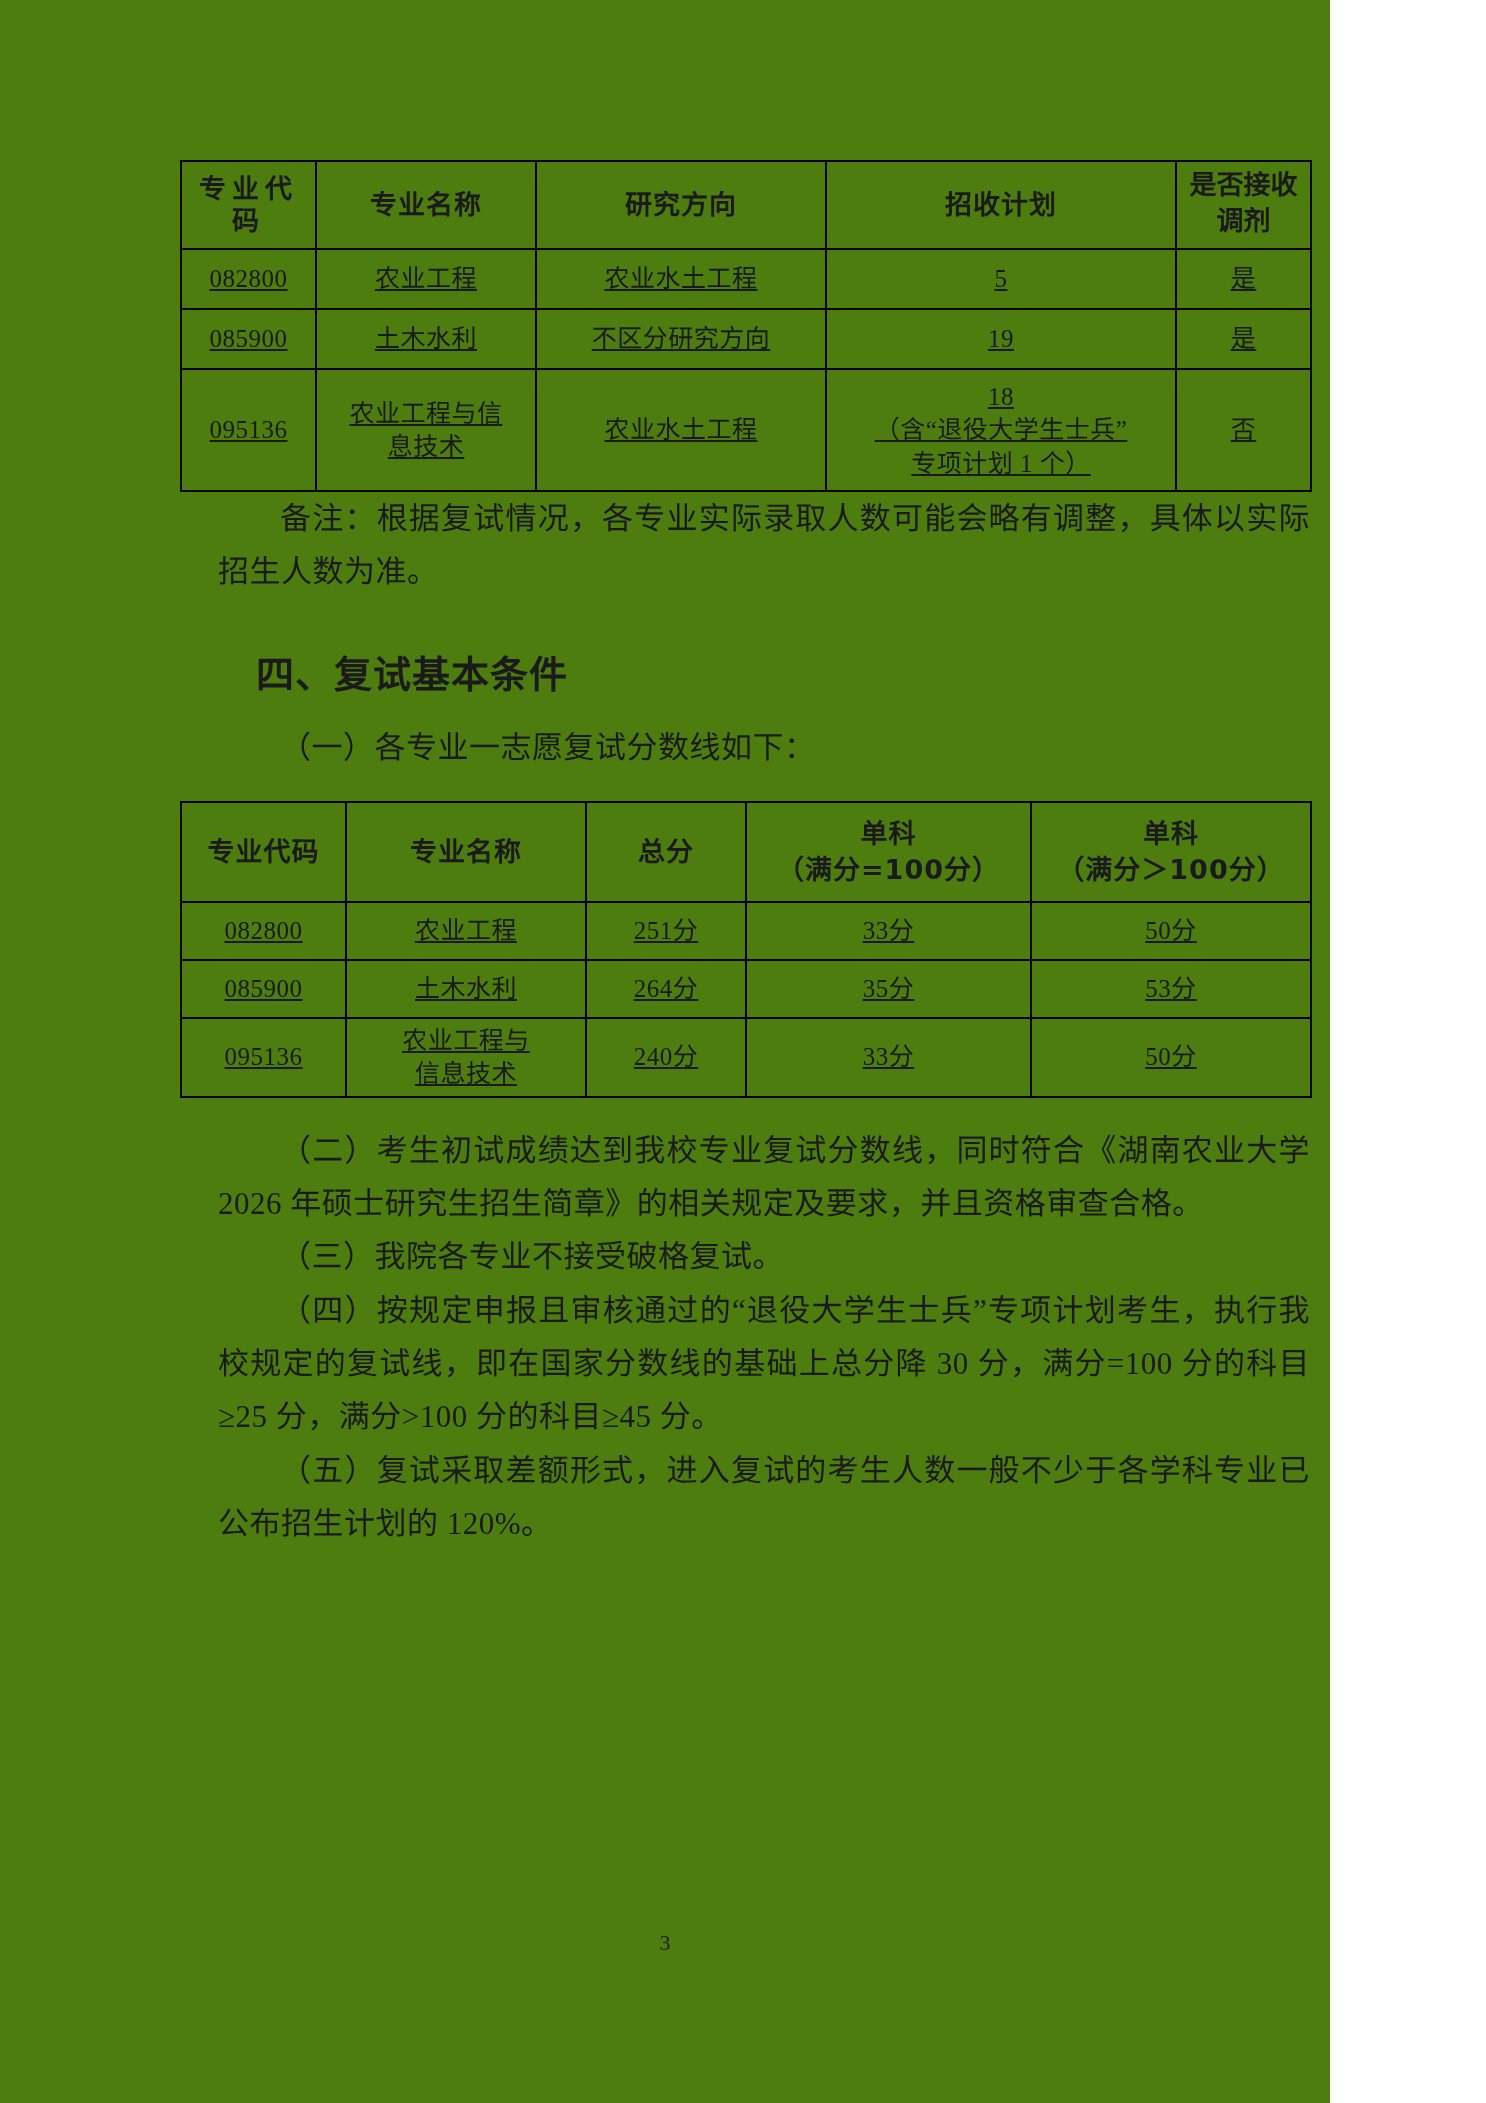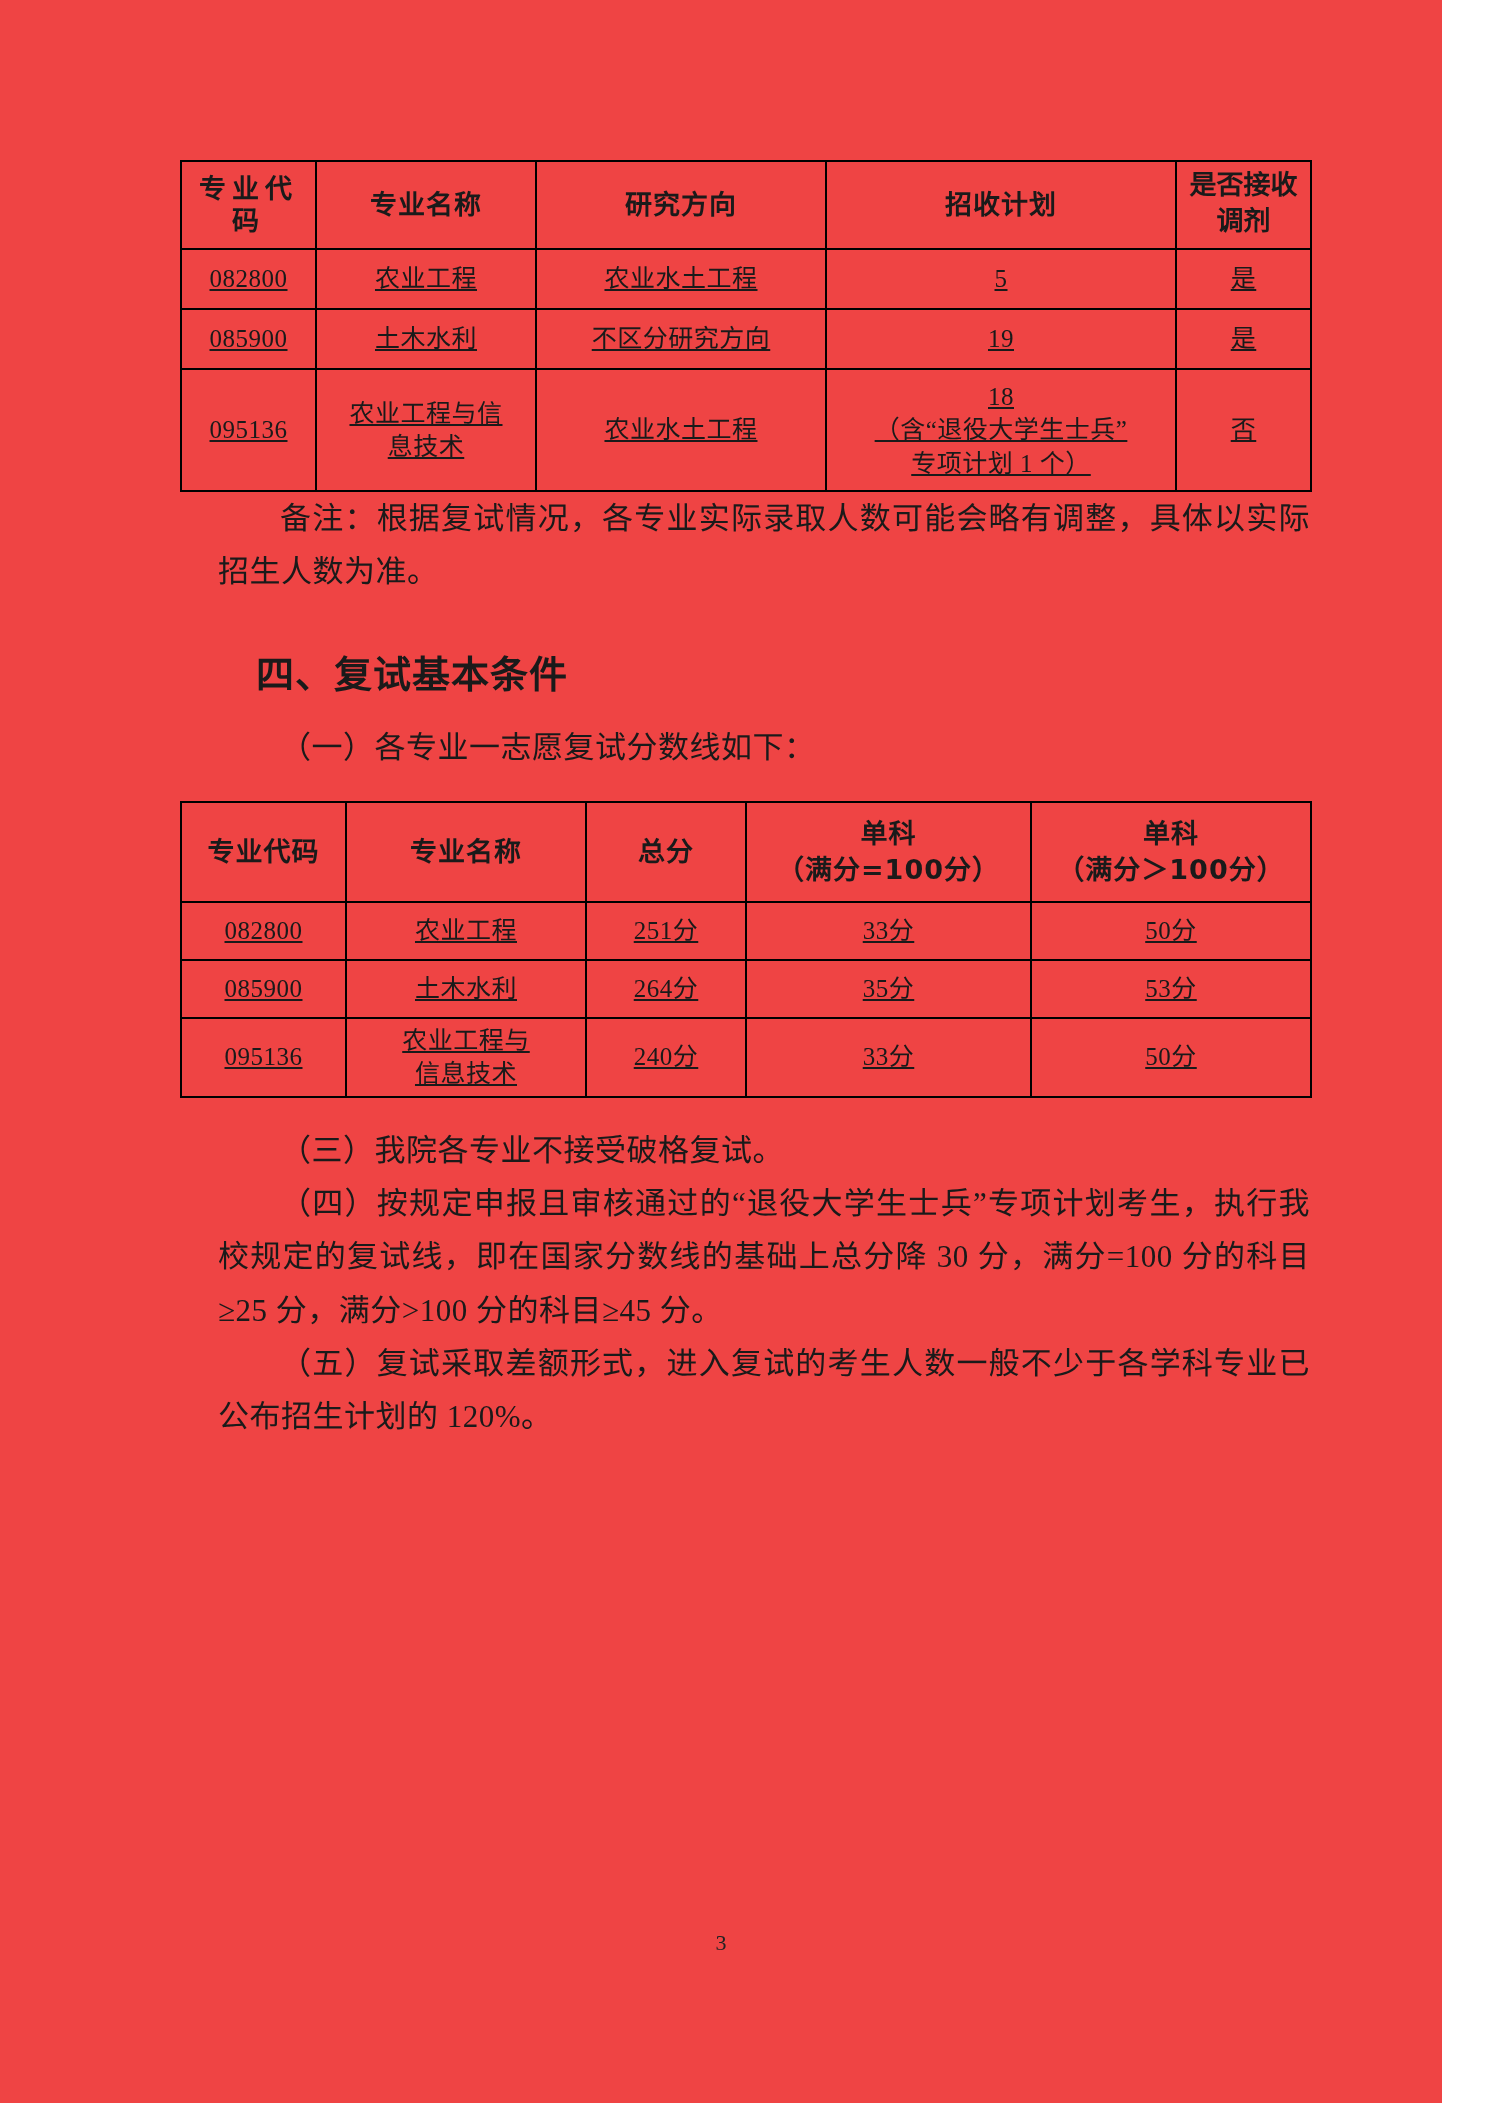--- a/index.html
+++ b/index.html
@@ -12,23 +12,23 @@
     width: 1486px;
     height: 2103px;
     position: relative;
     font-family: "Liberation Serif", "DejaVu Serif", serif;
     color: #1a1a1a;
     overflow: hidden;
   }
   .page {
     position: absolute;
     left: 0; top: 0;
-    width: 1442px;
+    width: 1330px;
     height: 2103px;
-    background: #ef4444;
+    background: #4d7c0f;
   }
   .content {
     position: absolute;
     left: 180px;
     top: 160px;
     width: 1130px;
   }
 
   
   table.doc-table {
@@ -233,20 +233,21 @@
           </td>
           <td>240分</td>
           <td>33分</td>
           <td>50分</td>
         </tr>
       </tbody>
     </table>
 
     <div class="spacer-md"></div>
 
+    <p class="para indent">（二）考生初试成绩达到我校专业复试分数线，同时符合《湖南农业大学 2026 年硕士研究生招生简章》的相关规定及要求，并且资格审查合格。</p>
     <p class="para indent">（三）我院各专业不接受破格复试。</p>
     <p class="para indent">（四）按规定申报且审核通过的“退役大学生士兵”专项计划考生，执行我校规定的复试线，即在国家分数线的基础上总分降 30 分，满分=100 分的科目≥25 分，满分&gt;100 分的科目≥45 分。</p>
     <p class="para indent">（五）复试采取差额形式，进入复试的考生人数一般不少于各学科专业已公布招生计划的 120%。</p>
 
   </div>
 
   <div class="page-number">3</div>
 </div>
 
 </body></html>

